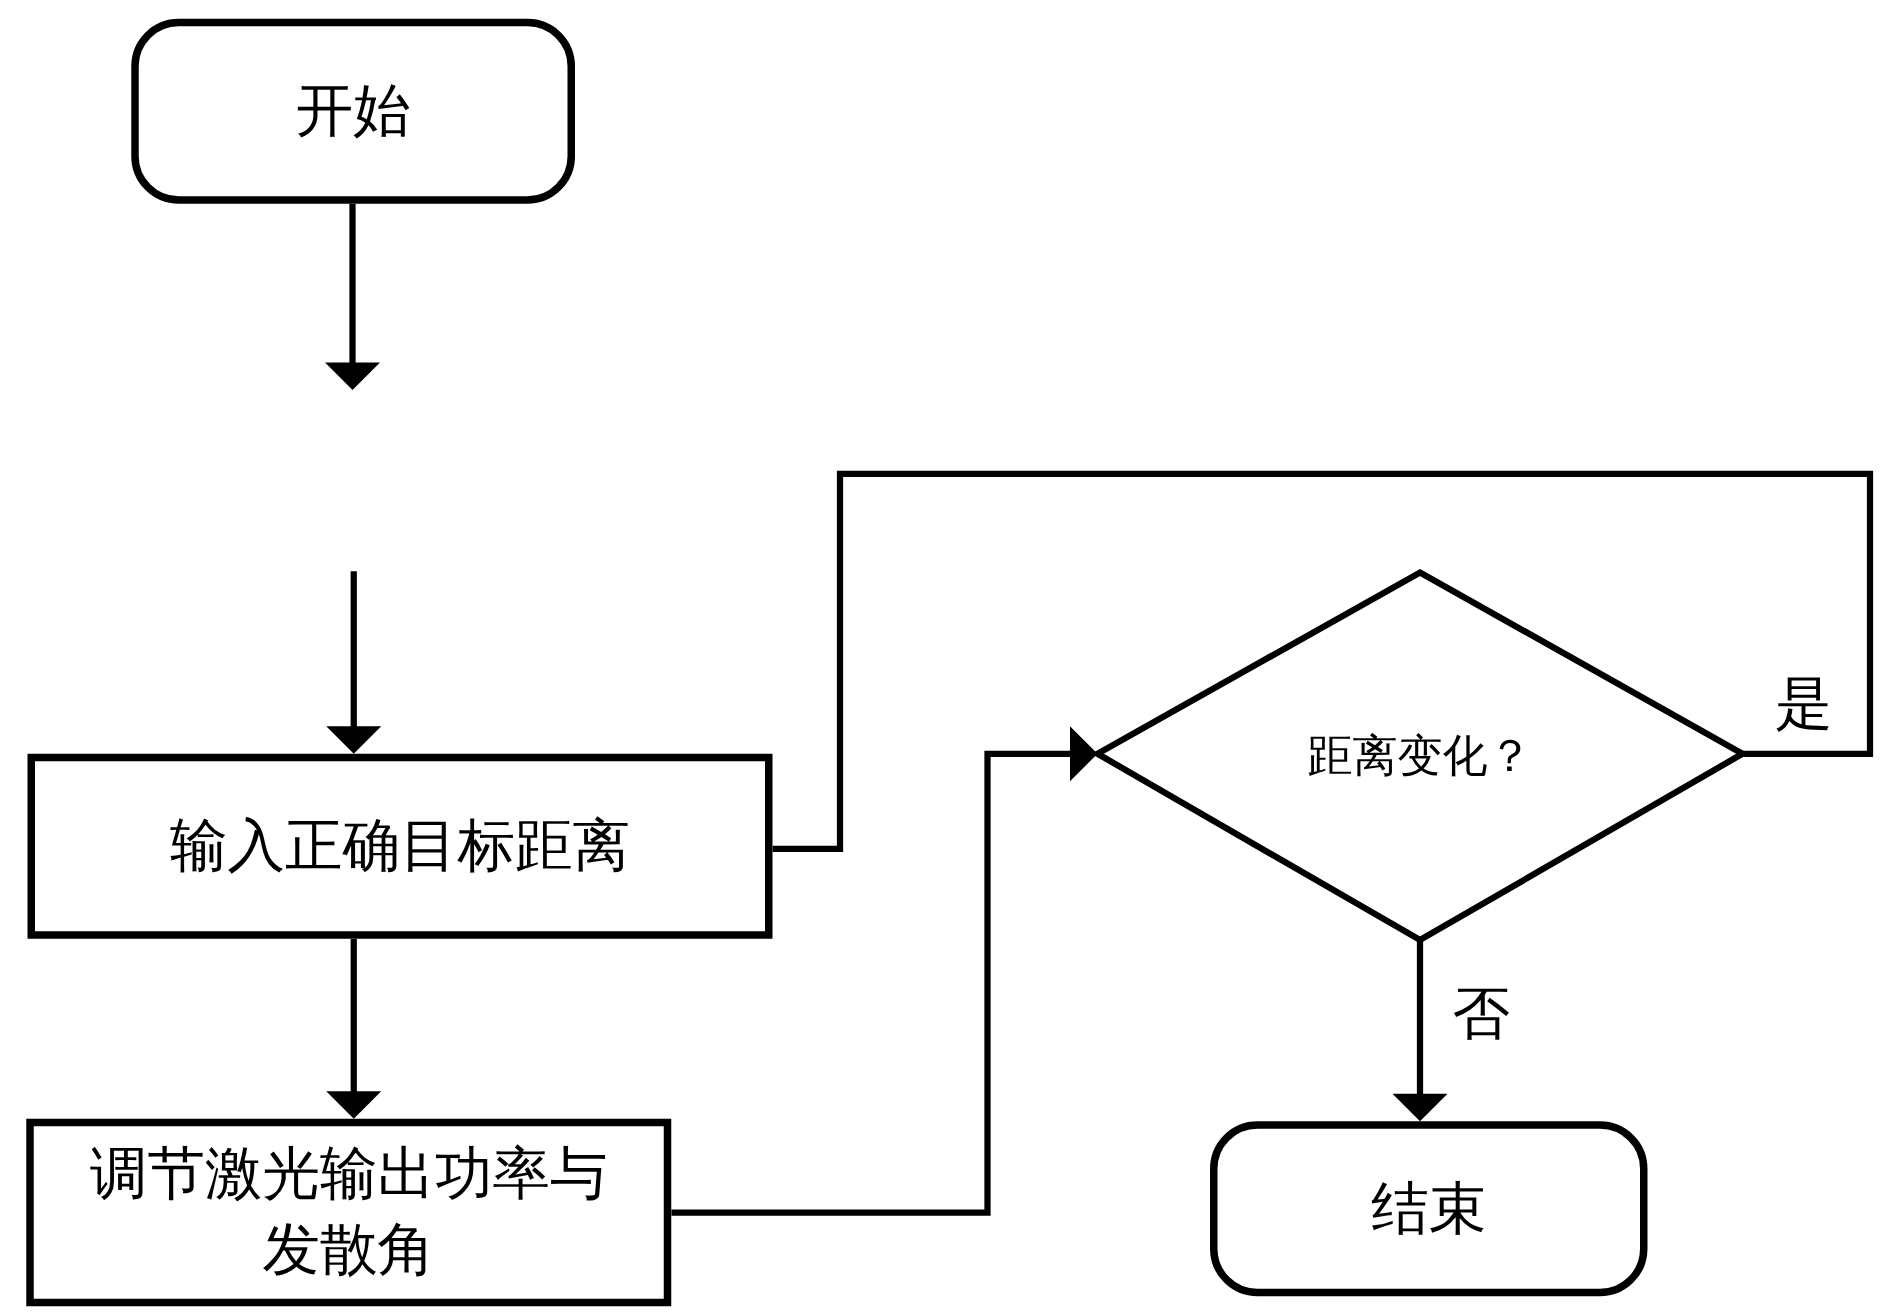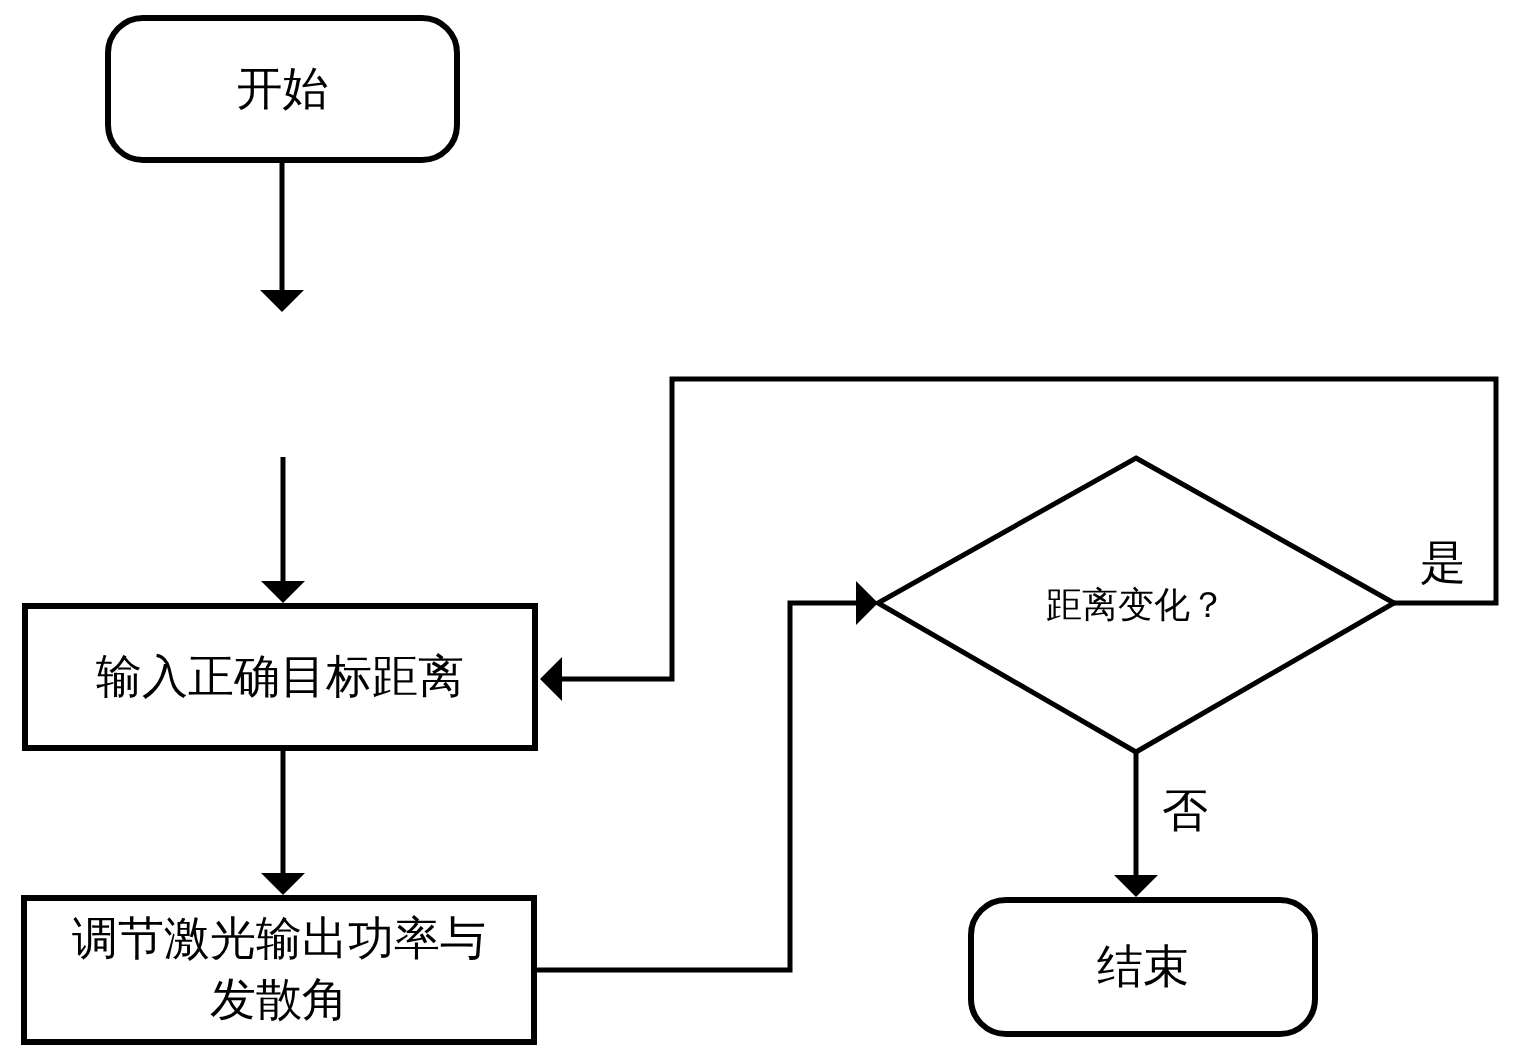--- a/index.html
+++ b/index.html
@@ -36,21 +36,21 @@
     font-size: 46px;
     line-height: 1.32;
     z-index: 2;
     white-space: pre-line;
   }
   .terminal {
     border-radius: 38px;
   }
   .node-start  { left: 105px; top: 15px;  width: 355px; height: 148px; }
   .node-init   { left: 28px;  top: 311px; width: 515px; height: 146px; }
-  .node-input  { left: 22px;  top: 603px; width: 516px; height: 148px; }
+  .node-input  { left: 22px;  top: 603px; width: 596px; height: 148px; }
   .node-adjust { left: 21px;  top: 895px; width: 516px; height: 150px; }
   .node-end    { left: 968px; top: 897px; width: 350px; height: 140px; }
   .decision-label {
     position: absolute;
     left: 878px;
     top: 458px;
     width: 516px;
     height: 294px;
     display: flex;
     align-items: center;

